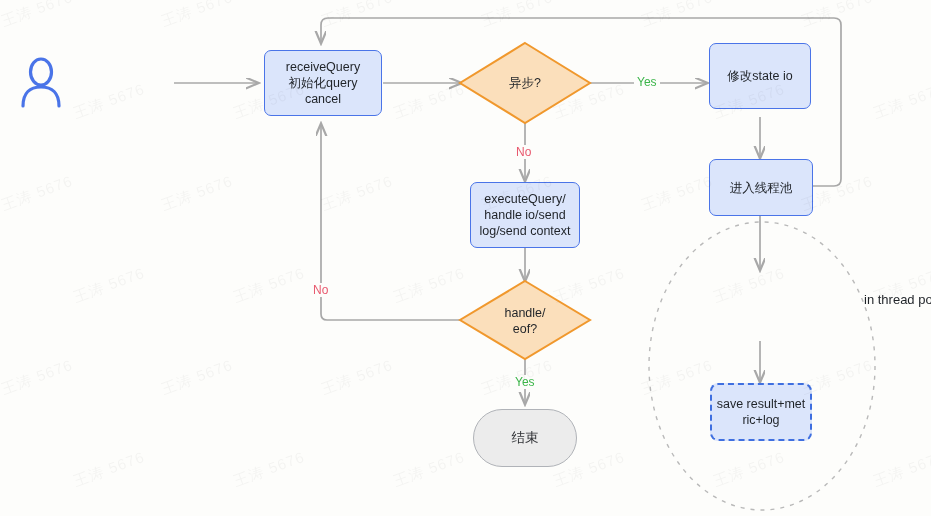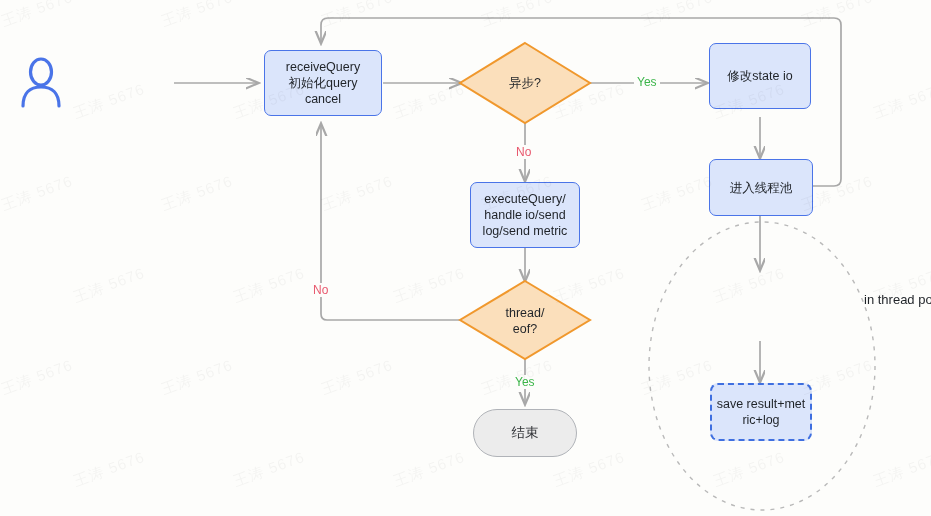--- a/index.html
+++ b/index.html
@@ -206,29 +206,29 @@
     <span>修改state io</span>
   </div>
 
   <div class="node node-proc" style="left:709px; top:159px; width:104px; height:57px;">
     <span>进入线程池</span>
   </div>
 
   <div class="node node-proc" style="left:470px; top:182px; width:110px; height:66px; flex-direction:column;">
     <span>executeQuery/</span>
     <span>handle io/send</span>
-    <span>log/send metric</span>
+    <span>log/send context</span>
   </div>
 
   <div class="node-dia-label" style="left:478px; top:303px; width:94px; height:36px; flex-direction:column;">
-    <span>thread/</span>
+    <span>handle/</span>
     <span>eof?</span>
   </div>
 
-  <div class="node node-term" style="left:473px; top:409px; width:104px; height:48px;">
+  <div class="node node-term" style="left:473px; top:409px; width:104px; height:58px;">
     <span>结束</span>
   </div>
 
 
   <div class="node node-proc-dashed" style="left:710px; top:383px; width:102px; height:58px; flex-direction:column;">
     <span>save result+met</span>
     <span>ric+log</span>
   </div>
 
   <div class="edge-label lbl-yes" style="left:634px; top:75px;">Yes</div>

